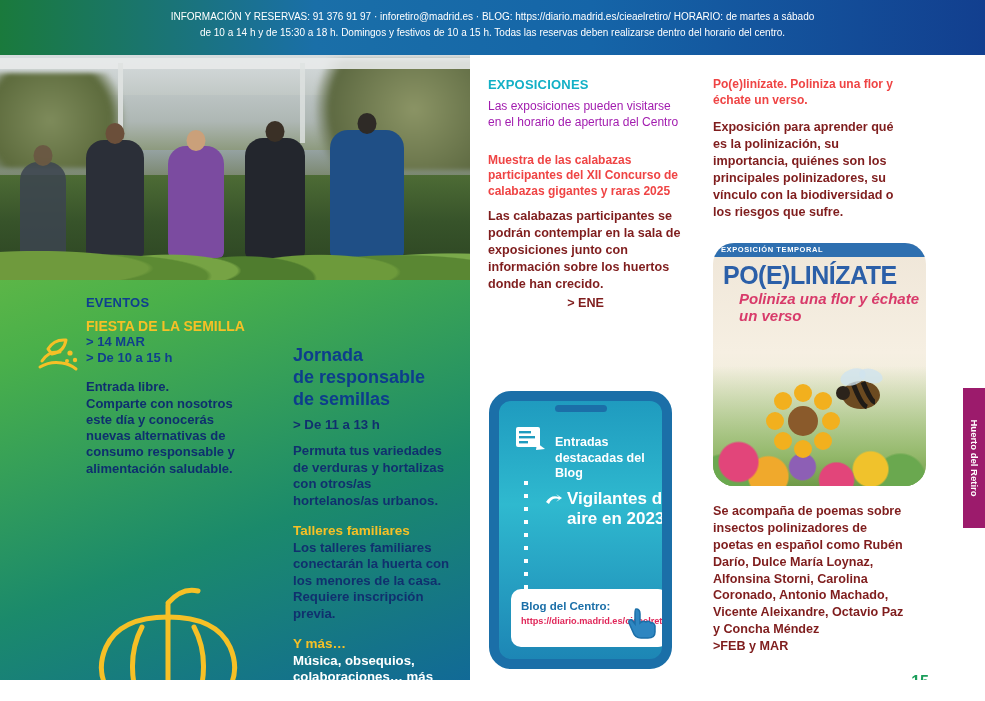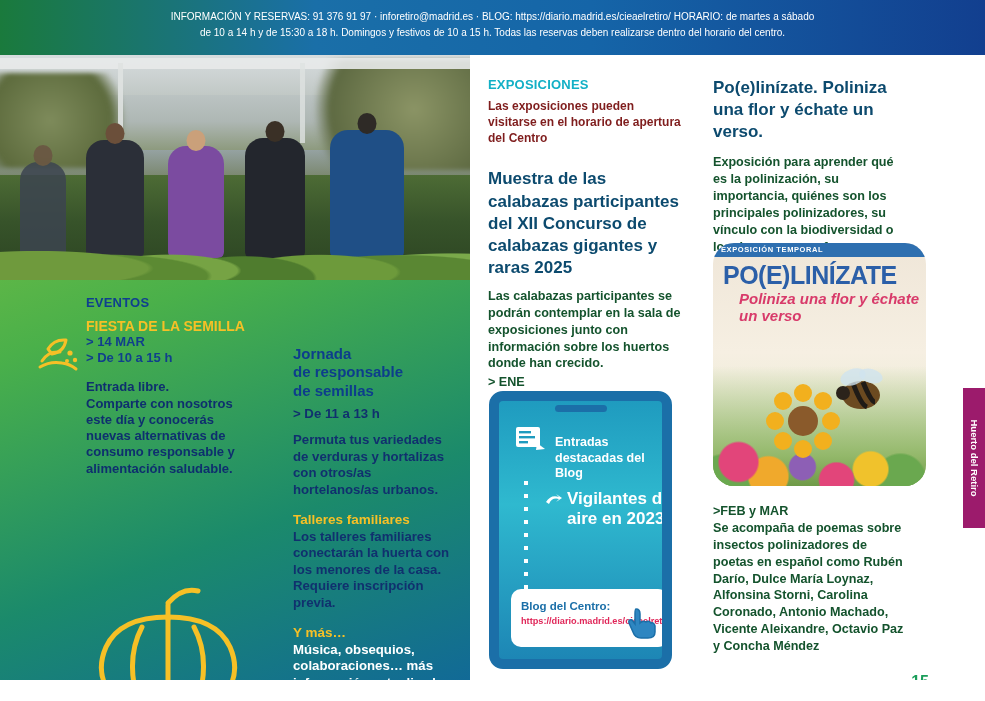--- a/index.html
+++ b/index.html
@@ -89,38 +89,38 @@
   .ev-dark { color:#0e2f6e; font-weight:700; font-size:13px; line-height:1.25; }
   .mt6 { margin-top:6px; } .mt10 { margin-top:10px; } .mt14 { margin-top:14px; }
 
   .seedicon { position:absolute; left:34px; top:272px; width:46px; height:60px; }
 
   
   .pumpkin { position:absolute; left:78px; top:520px; width:180px; height:150px; }
 
   
   .midcol { position:absolute; left:293px; top:290px; width:165px; }
-  .mid-blue { color:#0d3d8c; font-weight:700; font-size:15px; line-height:1.22; }
+  .mid-blue { color:#0d3d8c; font-weight:700; font-size:18px; line-height:1.22; }
   .mid-yellow { color:#f6c026; font-weight:700; font-size:13.5px; line-height:1.22; }
   .mid-dark { color:#10306e; font-weight:700; font-size:13.2px; line-height:1.25; }
   .mid-white { color:#ffffff; font-weight:700; font-size:13.2px; line-height:1.25; }
 
   
   .rightarea { position:absolute; left:470px; top:55px; width:471px; height:646px; background:#fff; }
   .col3 { position:absolute; left:18px; top:22px; width:195px; }
   .col4 { position:absolute; left:243px; top:22px; width:195px; }
   .h-teal { color:#13b0c6; font-weight:700; font-size:13px; letter-spacing:.2px; }
-  .t-teal { color:#7f1d1d; font-weight:700; font-size:12px; line-height:1.32; }
-  .t-dark { color:#0c4a6e; font-weight:700; font-size:17px; line-height:1.3; }
-  .t-body { color:#14532d; font-weight:700; font-size:12.6px; line-height:1.34; }
+  .t-teal { color:#a21caf; font-weight:400; font-size:12px; line-height:1.32; }
+  .t-dark { color:#ef4444; font-weight:700; font-size:12px; line-height:1.3; }
+  .t-body { color:#7f1d1d; font-weight:700; font-size:12.6px; line-height:1.34; }
 
   
   .phone {
     position:absolute; left:489px; top:391px; width:183px; height:278px;
-    border:10px solid #1b6fa8; border-radius:14px; background:#29b3c9;
+    border:10px solid #1b6fa8; border-radius:22px; background:#29b3c9;
     background: linear-gradient(#1f9bbf, #2fb9cf 40%, #1d86b5);
     overflow:hidden;
   }
   .phone .notch { position:absolute; left:50%; transform:translateX(-50%); top:4px; width:52px; height:7px;
     background:#1b6fa8; border-radius:4px; }
   .phone .hdr { position:absolute; left:14px; top:26px; width:150px; color:#fff; font-weight:700; font-size:12.5px; line-height:1.25; }
   .phone .screenico { position:absolute; left:14px; top:22px; width:36px; height:32px; }
   .phone .dots { position:absolute; left:25px; top:80px; width:4px; height:118px;
     background: repeating-linear-gradient(#ffffff 0 4px, rgba(0,0,0,0) 4px 13px); }
   .phone .big { position:absolute; left:46px; top:88px; width:130px; color:#fff; font-weight:700; font-size:17px; line-height:1.2; }
@@ -255,21 +255,21 @@
     </div>
   </div>
 
   <div class="rightarea">
 
     <div class="col3">
       <div class="h-teal">EXPOSICIONES</div>
       <div class="t-teal" style="margin-top:7px;">Las exposiciones pueden visitarse en el horario de apertura del Centro</div>
       <div class="t-dark" style="margin-top:22px;">Muestra de las calabazas participantes del XII Concurso de calabazas gigantes y raras 2025</div>
       <div class="t-body" style="margin-top:9px;">Las calabazas participantes se podrán contemplar en la sala de exposiciones junto con información sobre los huertos donde han crecido.</div>
-      <div class="t-body" style="margin-top:2px;">&gt; ENE</div>
+      <div class="t-body" style="margin-top:2px;text-align:center;">&gt; ENE</div>
     </div>
 
     <div class="col4">
       <div class="t-dark">Po(e)linízate. Poliniza una flor y échate un verso.</div>
       <div class="t-body" style="margin-top:11px;">Exposición para aprender qué es la polinización, su importancia, quiénes son los principales polinizadores, su vínculo con la biodiversidad o los riesgos que sufre.</div>
     </div>
 
     <div class="poster" style="left:243px; top:188px;">
       <div class="band">
         <span>EXPOSICIÓN TEMPORAL</span>
@@ -294,22 +294,22 @@
         <ellipse cx="30" cy="32" rx="19" ry="14" fill="#6b4a20"></ellipse>
         <path d="M22 20 q8 22 14 24" stroke="#1f1b16" stroke-width="5" fill="none"></path>
         <path d="M32 19 q8 20 12 20" stroke="#1f1b16" stroke-width="5" fill="none"></path>
         <ellipse cx="22" cy="14" rx="13" ry="8" fill="#cfe3ef" opacity=".8" transform="rotate(-20 22 14)"></ellipse>
         <ellipse cx="40" cy="13" rx="12" ry="7" fill="#cfe3ef" opacity=".8" transform="rotate(15 40 13)"></ellipse>
         <circle cx="12" cy="30" r="7" fill="#2b231b"></circle>
       </svg>
     </div>
 
     <div class="col4" style="top:448px;">
+      <div class="t-body">Se acompaña de poemas sobre insectos polinizadores de poetas en español como Rubén Darío, Dulce María Loynaz, Alfonsina Storni, Carolina Coronado, Antonio Machado, Vicente Aleixandre, Octavio Paz y Concha Méndez</div>
       <div class="t-body">&gt;FEB y MAR</div>
-      <div class="t-body">Se acompaña de poemas sobre insectos polinizadores de poetas en español como Rubén Darío, Dulce María Loynaz, Alfonsina Storni, Carolina Coronado, Antonio Machado, Vicente Aleixandre, Octavio Paz y Concha Méndez</div>
     </div>
 
     <div class="pagenum">15</div>
   </div>
 
   <div class="phone">
     <div class="notch"></div>
     <svg class="screenico" viewBox="0 0 36 32">
       <rect x="3" y="4" width="24" height="20" rx="2" fill="#fff"></rect>
       <rect x="6" y="8" width="12" height="2.4" fill="#1f9bbf"></rect>

